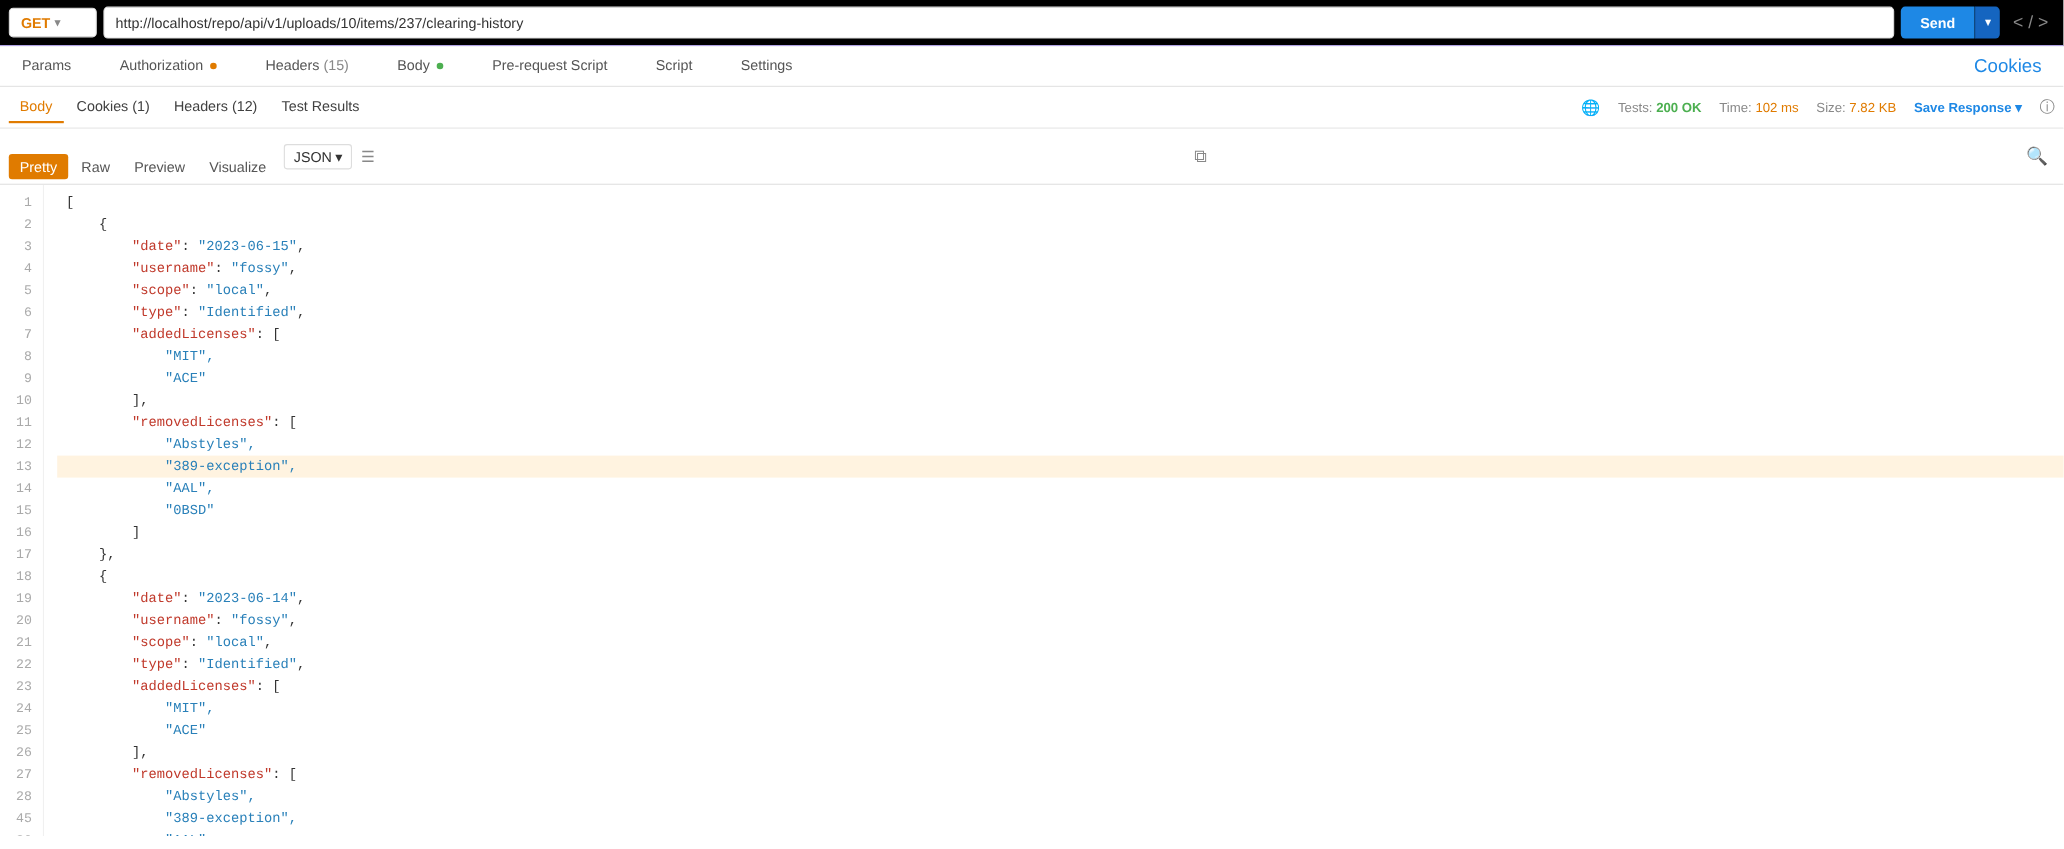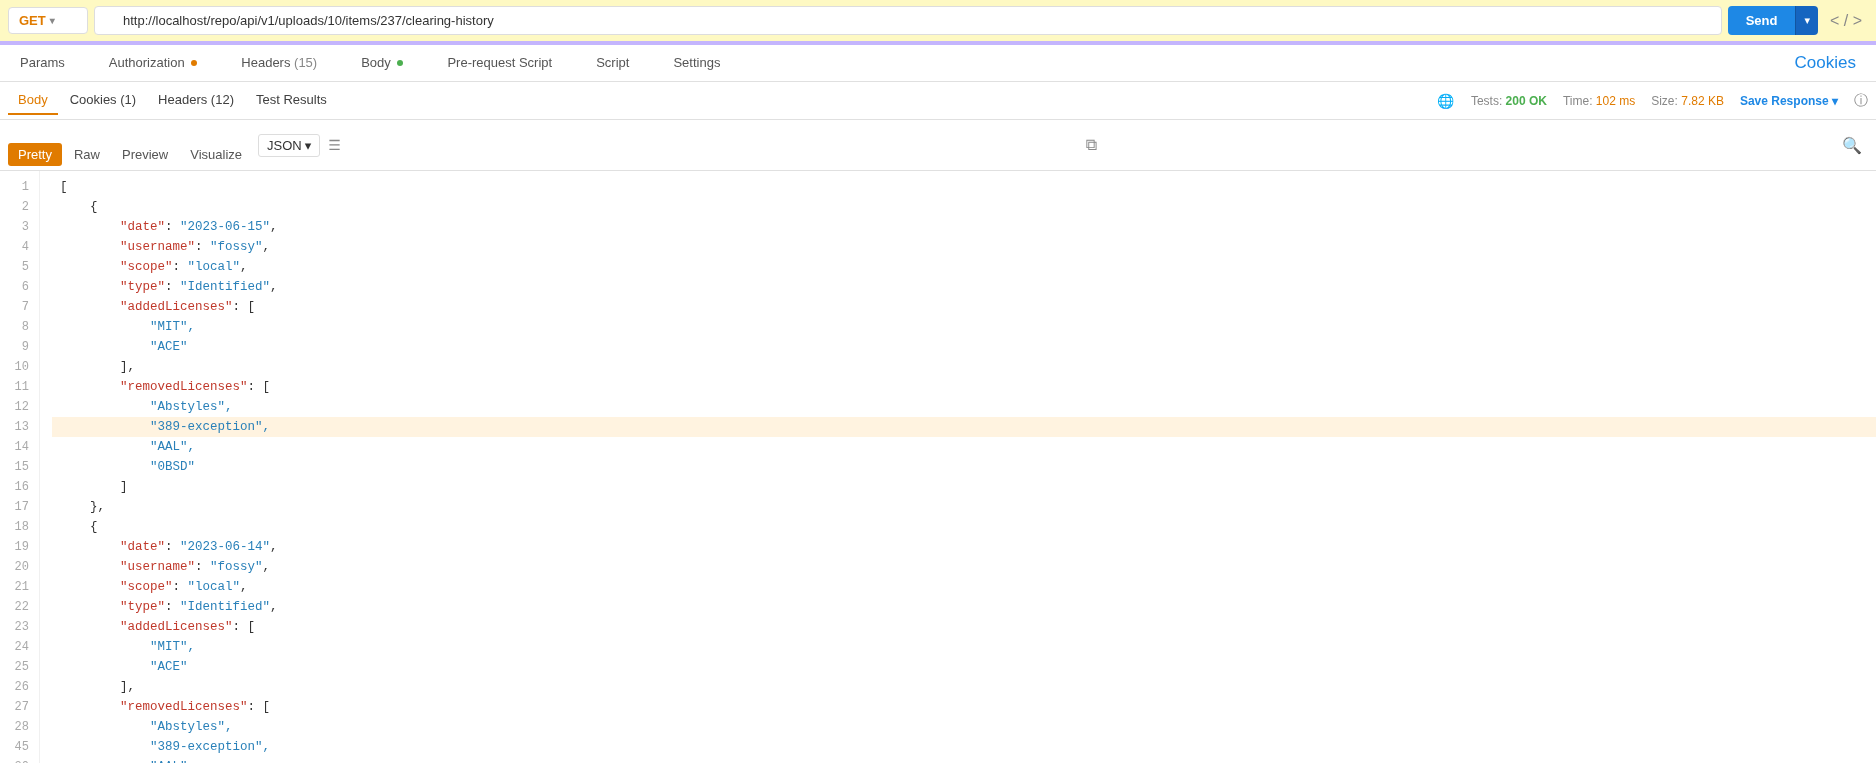--- a/index.html
+++ b/index.html
@@ -3,23 +3,23 @@
   <meta charset="utf-8">
   <style>
     * { box-sizing: border-box; margin: 0; padding: 0; }
     body { font-family: -apple-system, BlinkMacSystemFont, 'Segoe UI', sans-serif; font-size: 13px; background: #fff; color: #333; }
 
     
     .url-bar {
       display: flex;
       align-items: center;
       padding: 6px 8px;
-      border-bottom: 4px solid #c4b5fd;
+      border-bottom: 1px solid #c4b5fd;
       gap: 6px;
-      background: #fef9c3;
+      background: #000000;
     }
     .method-select {
       display: flex;
       align-items: center;
       gap: 4px;
       padding: 5px 10px;
       border: 1px solid #ddd;
       border-radius: 4px;
       cursor: pointer;
       font-size: 13px;
@@ -27,21 +27,21 @@
       color: #e07b00;
       background: #fff;
       min-width: 80px;
     }
     .method-select .chevron {
       color: #888;
       font-size: 10px;
     }
     .url-input {
       flex: 1;
-      padding: 6px 28px;
+      padding: 6px 10px;
       border: 1px solid #ddd;
       border-radius: 4px;
       font-size: 13px;
       color: #333;
       outline: none;
     }
     .send-btn-main {
       padding: 7px 18px;
       background: #1E88E5;
       color: white;

